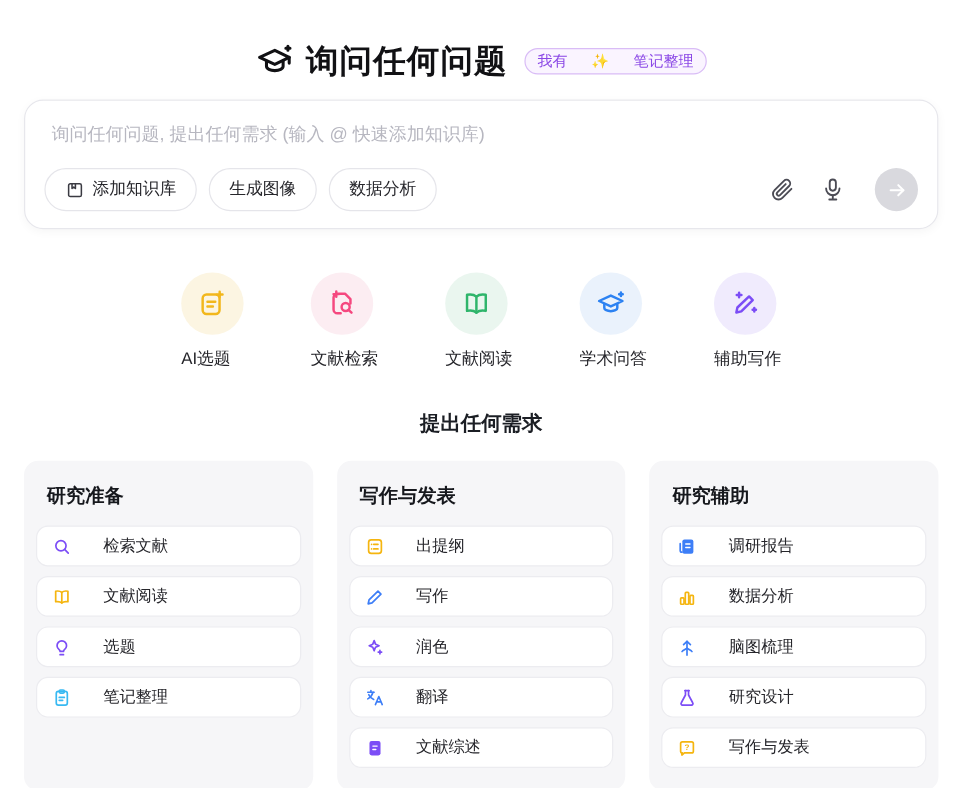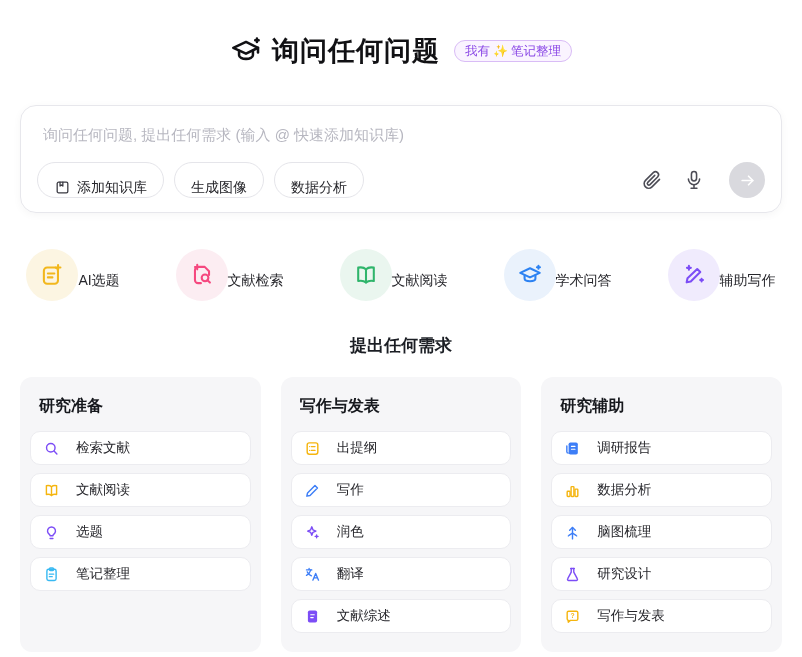--- a/index.html
+++ b/index.html
@@ -4,61 +4,61 @@
 <style>
   * { margin:0; padding:0; box-sizing:border-box; }
   html,body { width:802px; height:657px; background:#ffffff; overflow:hidden;
     font-family:"Liberation Sans","DejaVu Sans",sans-serif; color:#1f2329; }
   .page { width:802px; height:657px; padding:0 20px; }
 
   
   .header { display:flex; align-items:center; justify-content:center; gap:10px; padding-top:33px; }
   .header .cap { width:32px; height:32px; color:#111114; }
   .header h1 { font-size:27px; font-weight:800; letter-spacing:1px; color:#111114; }
-  .badge { display:inline-flex; align-items:center; gap:3px; margin-left:4px;
+  .badge { display:inline-flex; align-items:center; gap:20px; margin-left:4px;
     font-size:12.5px; color:#8a47e6; background:#faf4ff; border:1px solid #d9bcf6;
     border-radius:999px; padding:4px 10px; line-height:1; }
   .badge .spark { color:#f3b21b; font-size:12px; }
 
   
-  .composer { margin-top:36px; height:108px; border:1px solid #e7e7ec; border-radius:16px;
+  .composer { margin-top:14px; height:108px; border:1px solid #e7e7ec; border-radius:16px;
     box-shadow:0 2px 8px rgba(0,0,0,0.04); padding:10px 16px 14px 16px;
     display:flex; flex-direction:column; justify-content:space-between; }
   .composer-input { border:none; outline:none; width:100%; font-size:15px; padding:10px 6px 0 6px;
     color:#1f2329; font-family:inherit; background:transparent; }
   .composer-input::placeholder { color:#b7b7c0; }
   .composer-bottom { display:flex; align-items:center; justify-content:space-between; }
   .pills { display:flex; gap:10px; }
-  .pill { display:inline-flex; align-items:flex-start; gap:6px; height:36px; padding:16px 16px;
+  .pill { display:inline-flex; align-items:center; gap:6px; height:36px; padding:16px 16px;
     border:1px solid #e5e5ea; border-radius:999px; background:#fff; font-size:14px;
     color:#26262b; cursor:pointer; }
   .pill svg { width:17px; height:17px; color:#3a3a42; }
   .composer-right { display:flex; align-items:center; gap:20px; }
   .icon-btn { width:22px; height:22px; color:#4c4c55; cursor:pointer; display:flex; }
   .icon-btn svg { width:100%; height:100%; }
   .send-btn { width:36px; height:36px; border-radius:50%; background:#d9d9de; border:none;
     display:flex; align-items:center; justify-content:center; cursor:pointer; margin-left:4px; }
   .send-btn svg { width:17px; height:17px; color:#ffffff; }
 
   
   .features { display:flex; justify-content:center; gap:56px; margin-top:36px; }
-  .feature { display:flex; flex-direction:row; align-items:center; cursor:pointer; }
+  .feature { display:flex; flex-direction:column; align-items:flex-start; cursor:pointer; }
   .feature-circle { width:52px; height:52px; border-radius:50%; display:flex;
     align-items:center; justify-content:center; }
   .feature-circle svg { width:26px; height:26px; }
   .feature-label { margin-top:11px; font-size:14px; color:#26262b; }
 
   
   .section-title { text-align:center; font-size:17px; font-weight:800; color:#1b1e24; margin-top:33px; }
 
   
   .cards { display:flex; gap:20px; margin-top:20px; }
   .card { flex:1; background:#f6f6f8; border-radius:12px; padding:17px 10px 12px 10px; height:275px; }
   .card-title { font-size:16px; font-weight:700; color:#16181d; margin:2px 0 14px 9px; }
-  .card-item { display:flex; align-items:center; gap:16px; background:#ffffff;
+  .card-item { display:flex; align-items:center; gap:26px; background:#ffffff;
     border:1px solid #ececf0; border-radius:10px; height:34px; padding:0 12px;
     margin-bottom:8px; font-size:13.5px; color:#26262b; cursor:pointer; }
   .card-item:last-child { margin-bottom:0; }
   .card-item svg { width:17px; height:17px; flex:none; }
 </style>
 </head>
 <body>
 
 <div class="page">
 

